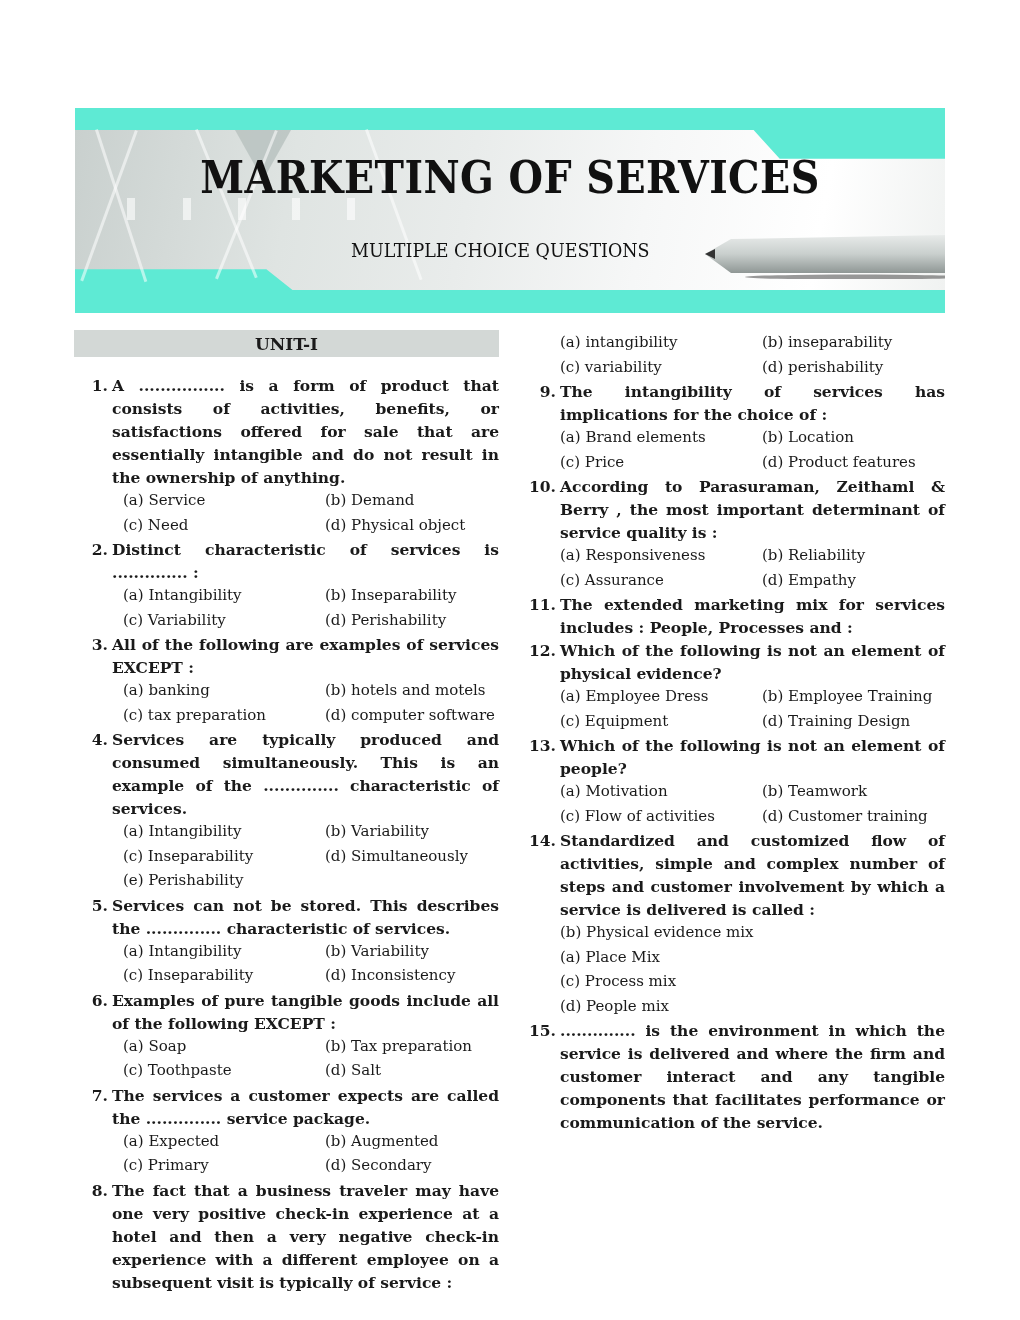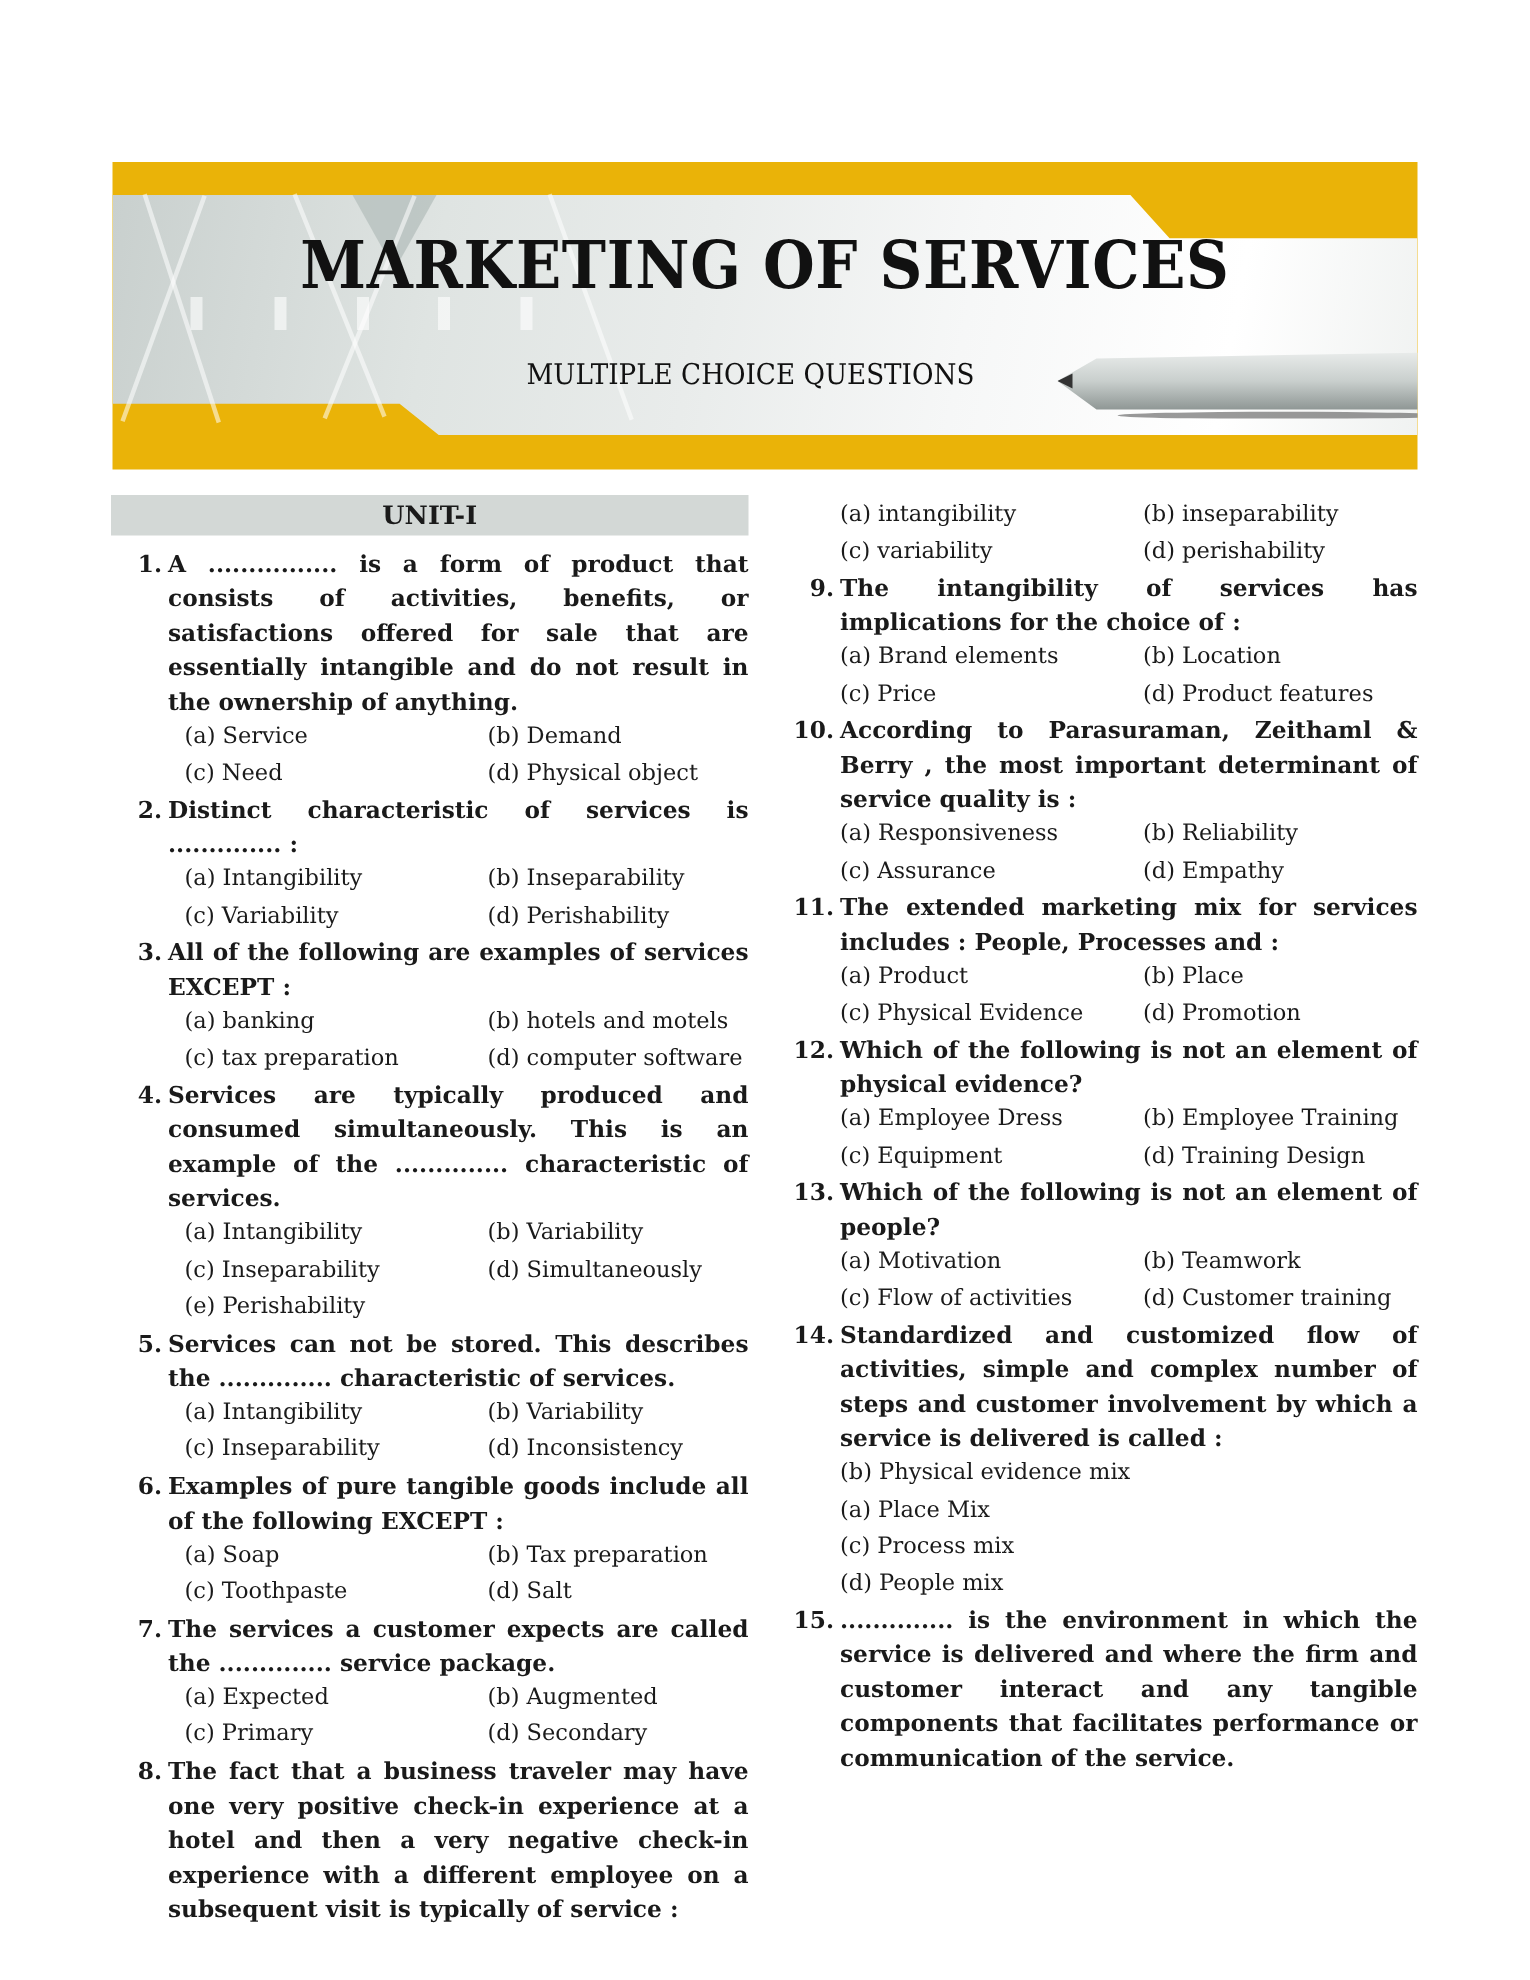--- a/index.html
+++ b/index.html
@@ -2,21 +2,21 @@
 <html><head>
   <meta charset="utf-8">
   <style>
     * { box-sizing: border-box; margin: 0; padding: 0; }
     html, body { width: 1020px; height: 1320px; background: #ffffff; overflow: hidden; }
     body { position: relative; font-family: "DejaVu Serif", "Liberation Serif", serif; color: #1a1a1a; }
 
     
     .banner {
       position: absolute; left: 75px; top: 108px; width: 870px; height: 205px;
-      background: #eab308; overflow: hidden;
+      background: #5eead4; overflow: hidden;
     }
     .banner-mid {
       position: absolute; left: 0; top: 22px; width: 100%; height: 160px;
       background: linear-gradient(100deg, #c9d0ce 0%, #dfe4e2 25%, #e9eceb 45%, #f6f7f7 65%, #ffffff 85%, #f0f2f1 100%);
       clip-path: polygon(0 0, 78% 0, 81% 18%, 100% 18%, 100% 100%, 25% 100%, 22% 87%, 0 87%);
     }
     .banner-diag {
       position: absolute; top: 22px; height: 160px; width: 3px; background: rgba(255,255,255,0.55);
       transform-origin: top left;
     }
@@ -41,21 +41,21 @@
       font-family: "DejaVu Serif", serif; font-size: 19px; color: #111; transform: scaleX(0.92); transform-origin: left;
     }
 
     
     .col { position: absolute; top: 330px; width: 425px; font-size: 15.5px; line-height: 23px; }
     .col-left { left: 74px; }
     .col-right { left: 520px; top: 331px; }
 
     .unit-header {
       background: #d3d8d6; height: 27px; text-align: center; font-weight: bold; font-size: 17px;
-      line-height: 29px; margin-bottom: 7px;
+      line-height: 29px; margin-bottom: 17px;
     }
 
     .q { display: flex; }
     .q-num { width: 38px; text-align: right; padding-right: 4px; font-weight: bold; flex: none; }
     .col-right .q-num { width: 40px; }
     .q-text { flex: 1; font-weight: bold; text-align: justify; text-align-last: left; }
     .opts { margin-left: 49px; display: grid; grid-template-columns: 202px 1fr; }
     .col-right .opts { margin-left: 40px; }
     .opts.single { grid-template-columns: 1fr; }
     .opt { height: 24.5px; white-space: nowrap; font-size: 15px; }
@@ -209,26 +209,20 @@
     <span class="opt">(a) Responsiveness</span>
     <span class="opt">(b) Reliability</span>
     <span class="opt">(c)  Assurance</span>
     <span class="opt">(d)  Empathy</span>
   </div>
 
   <div class="q">
     <span class="q-num">11.</span>
     <span class="q-text">The extended marketing mix for services includes : People, Processes and :</span>
   </div>
-  <div class="opts">
-    <span class="opt">(a)  Product</span>
-    <span class="opt">(b) Place</span>
-    <span class="opt">(c) Physical Evidence</span>
-    <span class="opt">(d)  Promotion</span>
-  </div>
 
   <div class="q">
     <span class="q-num">12.</span>
     <span class="q-text">Which of the following is not an element of physical evidence?</span>
   </div>
   <div class="opts">
     <span class="opt">(a) Employee Dress</span>
     <span class="opt">(b)  Employee Training</span>
     <span class="opt">(c)  Equipment</span>
     <span class="opt">(d) Training Design</span>

